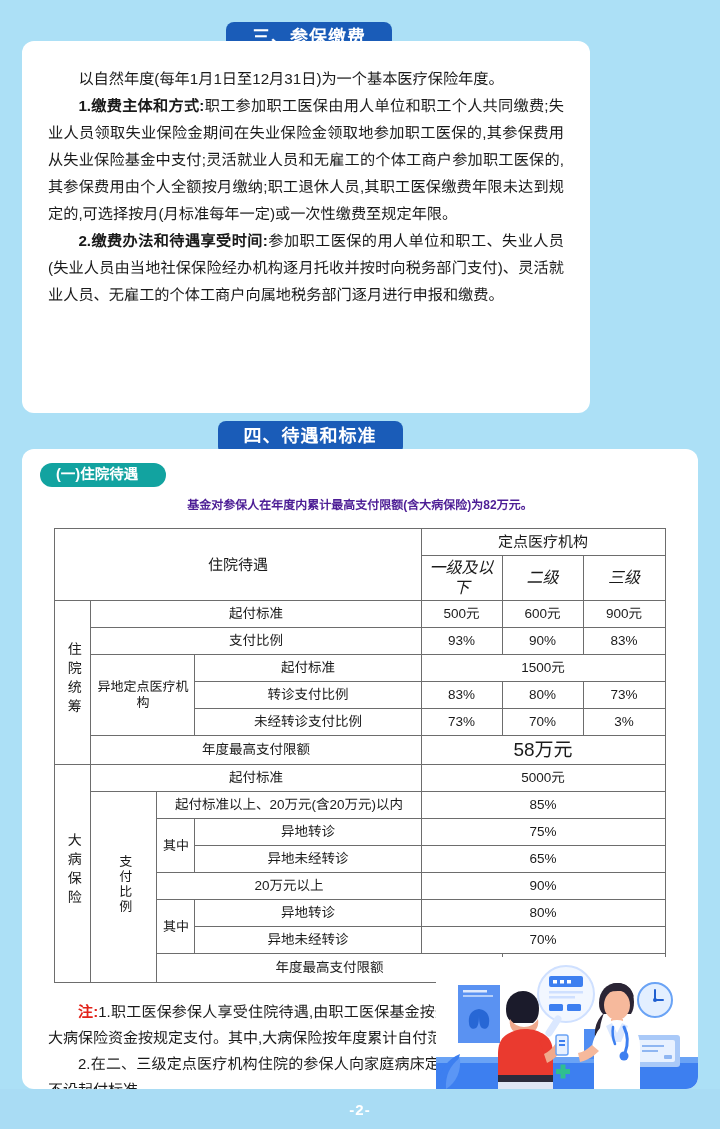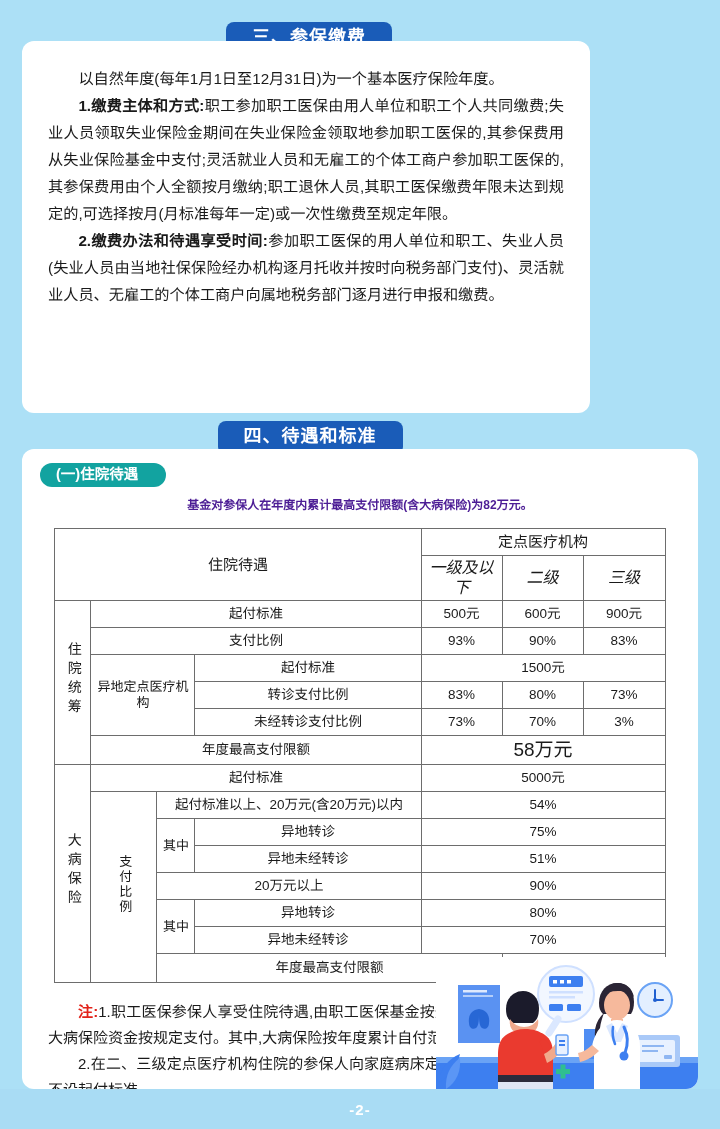--- a/index.html
+++ b/index.html
@@ -308,30 +308,30 @@
         </tr>
 
         <tr>
           <td rowspan="8"><span class="vtext">大病保险</span></td>
           <td colspan="3">起付标准</td>
           <td colspan="3">5000元</td>
         </tr>
         <tr>
           <td rowspan="7"><span class="vtext2">支付比例</span></td>
           <td colspan="2">起付标准以上、20万元(含20万元)以内</td>
-          <td colspan="3">54%</td>
+          <td colspan="3">85%</td>
         </tr>
         <tr>
           <td rowspan="2" class="twoline">其中</td>
           <td>异地转诊</td>
           <td colspan="3">75%</td>
         </tr>
         <tr>
           <td>异地未经转诊</td>
-          <td colspan="3">51%</td>
+          <td colspan="3">65%</td>
         </tr>
         <tr>
           <td colspan="2">20万元以上</td>
           <td colspan="3">90%</td>
         </tr>
         <tr>
           <td rowspan="2" class="twoline">其中</td>
           <td>异地转诊</td>
           <td colspan="3">80%</td>
         </tr>

